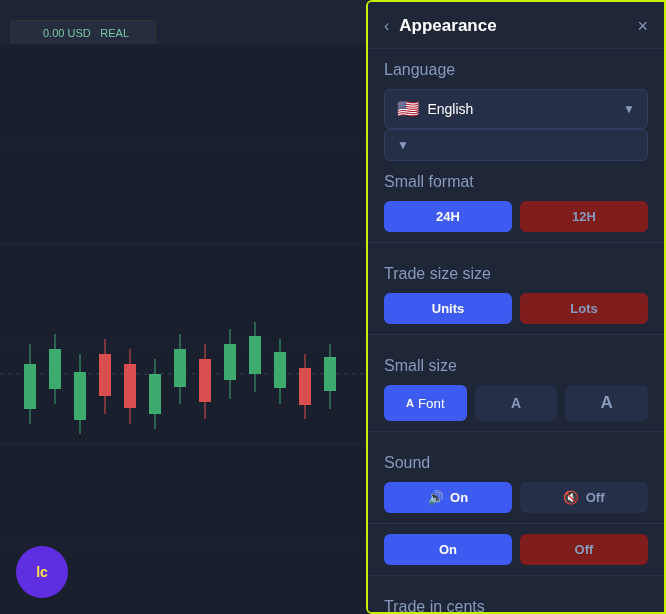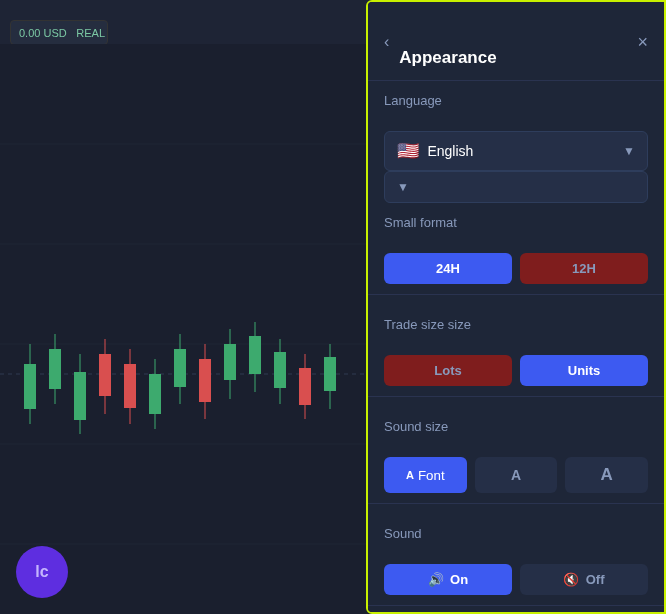--- a/index.html
+++ b/index.html
@@ -27,21 +27,21 @@
       align-items: center;
       padding: 6px 10px;
       background: #1e2435;
       height: 44px;
     }
 
     .chart-price {
       background: #252d3f;
       border: 1px solid #333;
       border-radius: 4px;
-      padding: 4px 2px;
+      padding: 4px 26px;
       color: #ccc;
       font-size: 13px;
       margin-top: 21px;
     }
 
     .chart-price span {
       color: #7bc8a4;
       margin-left: 6px;
       font-size: 11px;
     }
@@ -64,22 +64,22 @@
       position: absolute;
       bottom: 16px;
       left: 16px;
       width: 52px;
       height: 52px;
       border-radius: 50%;
       background: #5e2ee0;
       display: flex;
       align-items: center;
       justify-content: center;
-      color: #c4b5fd;
-      font-size: 16px;
+      color: #fde047;
+      font-size: 14px;
       font-weight: bold;
       z-index: 10;
     }
 
     
     .panel {
       position: absolute;
       right: 0; top: 0;
       width: 300px;
       height: 614px;
@@ -113,35 +113,34 @@
       color: #8899bb;
       font-size: 16px;
       cursor: pointer;
       line-height: 1;
     }
 
     .panel-title {
       color: #ffffff;
       font-size: 17px;
       font-weight: 600;
-      margin-top: 32px;
     }
 
     .close-btn {
       color: #8899bb;
       font-size: 18px;
       cursor: pointer;
       line-height: 1;
     }
 
     
     .section-label {
       color: #8899bb;
-      font-size: 13px;
-      padding: 12px 16px 23px;
+      font-size: 16px;
+      padding: 12px 16px 10px;
     }
 
     
     .dropdown {
       margin: 0 16px;
       background: #252f47;
       border: 1px solid #2e3d5c;
       border-radius: 6px;
       padding: 8px 12px;
       display: flex;
@@ -362,27 +361,27 @@
   <div class="section-label">Small format</div>
   <div class="btn-group">
     <button class="btn-toggle active">24H</button>
     <button class="btn-toggle inactive">12H</button>
   </div>
 
   <div class="divider"></div>
 
   <div class="section-label">Trade size size</div>
   <div class="btn-group">
+    <button class="btn-toggle active">Units</button>
     <button class="btn-toggle inactive">Lots</button>
-    <button class="btn-toggle active">Units</button>
   </div>
 
   <div class="divider"></div>
 
-  <div class="section-label">Sound size</div>
+  <div class="section-label">Small size</div>
   <div class="font-group">
     <button class="font-btn active">
       <span class="font-letter sm">A</span>
       <span>Font</span>
     </button>
     <button class="font-btn inactive">
       <span class="font-letter md">A</span>
     </button>
     <button class="font-btn inactive">
       <span class="font-letter lg">A</span>

